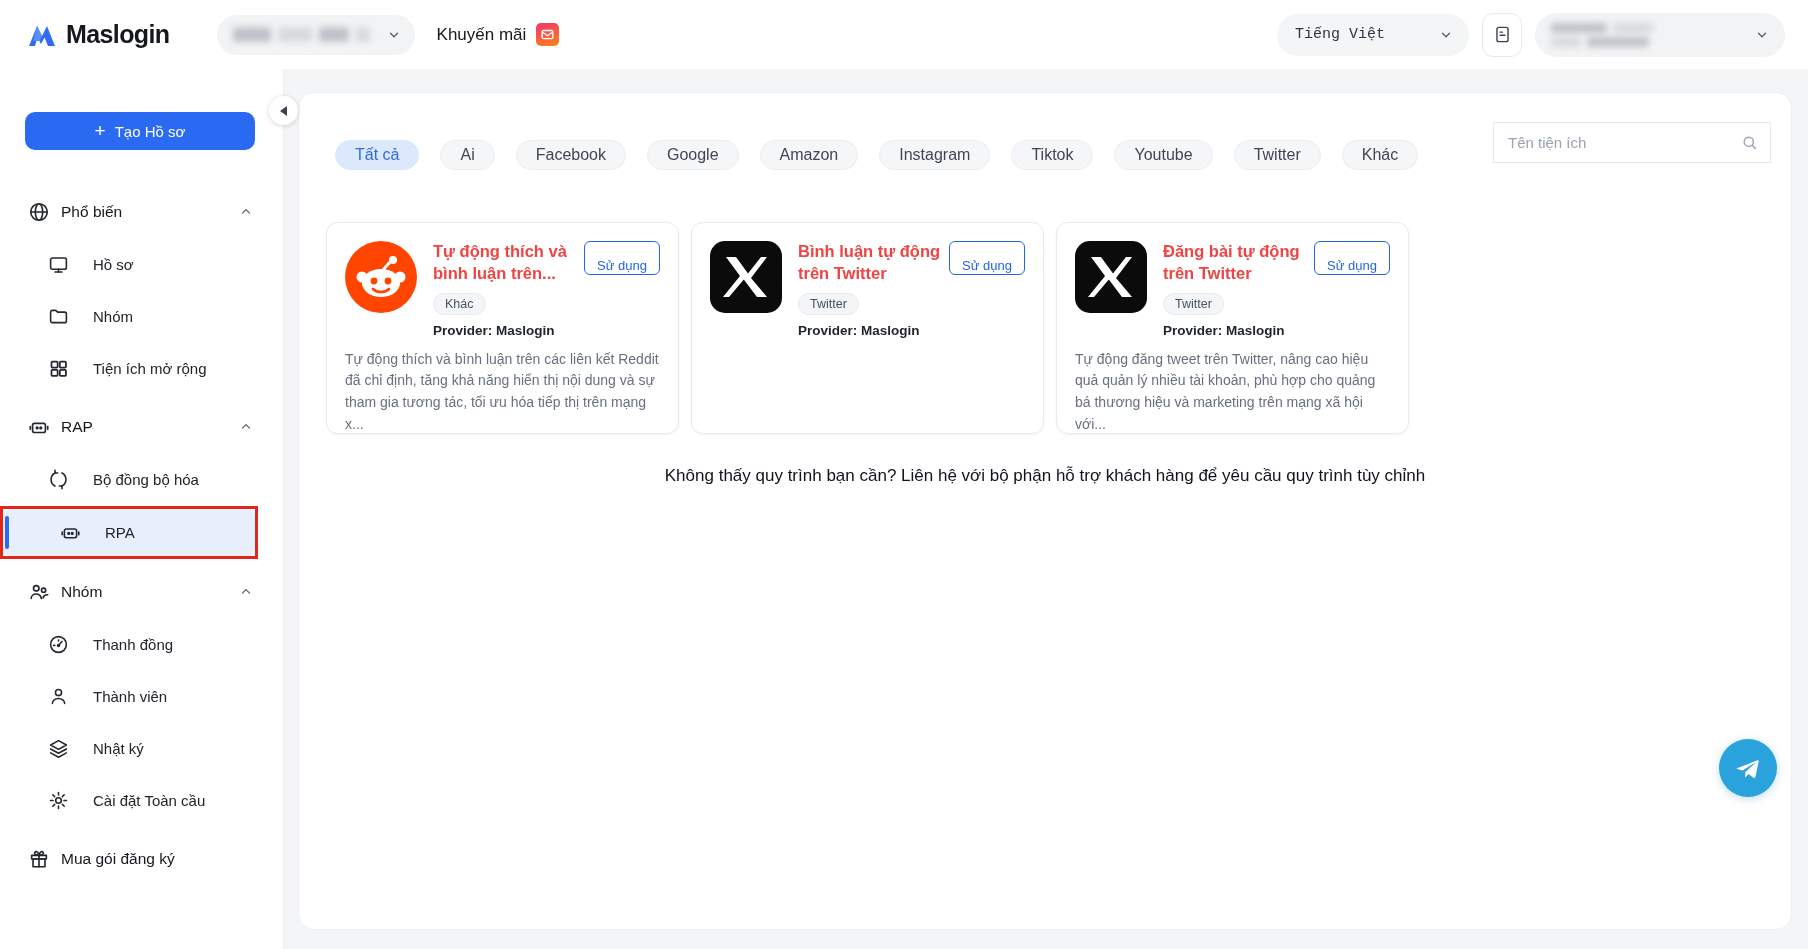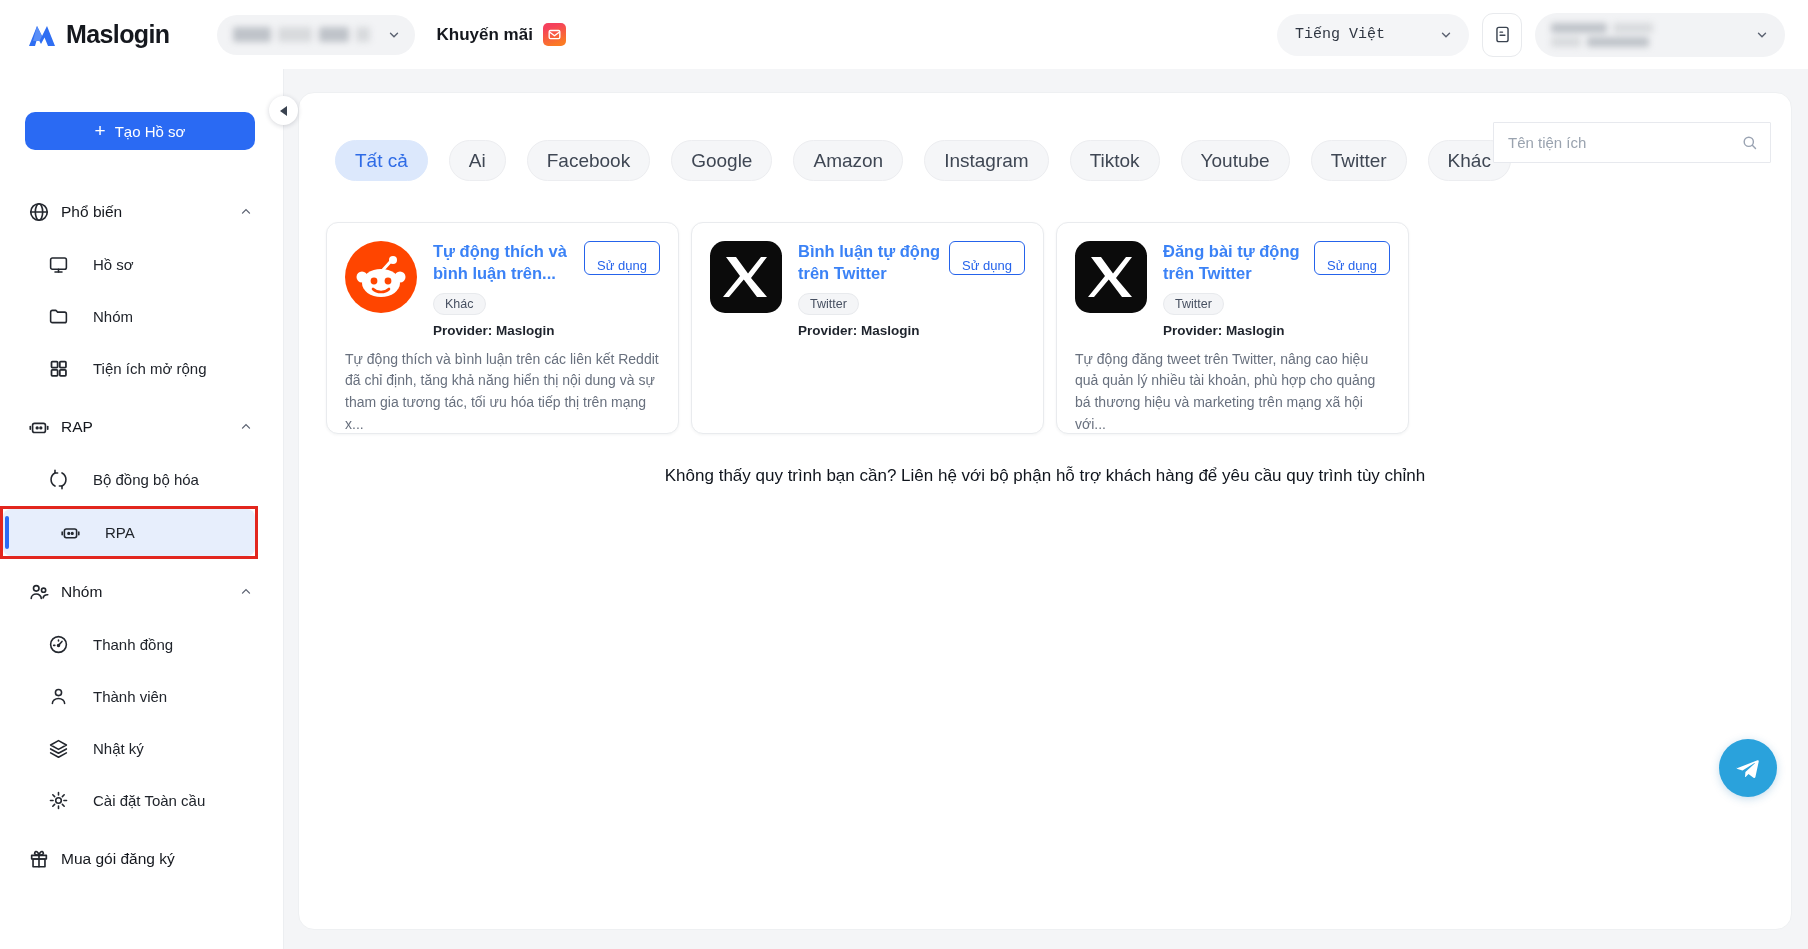--- a/index.html
+++ b/index.html
@@ -10,21 +10,21 @@
   .header { position:absolute; top:0; left:0; width:1808px; height:69px; background:#fff; display:flex; align-items:center; z-index:10; }
   .brand-wrap { display:flex; align-items:center; gap:9px; margin-left:27px; }
   .brand-logo { width:30px; height:26px; display:block; }
   .brand-name { font-size:25px; font-weight:800; letter-spacing:-0.6px; color:#15181e; }
   .ws-pill { margin-left:47px; width:198px; height:40px; background:#f2f3f5; border-radius:20px; display:flex; align-items:center; padding:0 14px 0 16px; cursor:pointer; }
   .redact { display:flex; gap:7px; filter:blur(3px); flex:1; }
   .redact i { display:block; height:15px; border-radius:2px; background:#bfc3c9; }
   .redact i.lt { background:#d8dadd; }
   .chev { width:14px; height:14px; flex:none; }
   .promo { display:flex; align-items:center; gap:10px; margin-left:22px; cursor:pointer; }
-  .promo-label { font-size:17px; font-weight:700; color:#15181e; }
+  .promo-label { font-size:17px; font-weight:400; color:#15181e; }
   .promo-icon { width:23px; height:23px; border-radius:5px; background:linear-gradient(160deg,#f5415c 20%,#fb7a24 85%); display:flex; align-items:center; justify-content:center; }
   .header-right { margin-left:auto; display:flex; align-items:center; gap:13px; margin-right:23px; }
   .lang-pill { width:192px; height:42px; background:#f4f5f7; border-radius:21px; display:flex; align-items:center; padding:0 16px 0 18px; cursor:pointer; }
   .lang-label { font-size:15px; color:#2f3642; flex:1;font-family:Liberation Mono, monospace; }
   .doc-btn { width:40px; height:44px; background:#fff; border:1px solid #e8eaed; border-radius:11px; display:flex; align-items:center; justify-content:center; cursor:pointer; }
   .acct-pill { width:250px; height:44px; background:#f2f3f5; border-radius:22px; display:flex; align-items:center; padding:0 16px; cursor:pointer; }
   .acct-redact { flex:1; filter:blur(3px); display:flex; flex-direction:column; gap:4px; }
   .acct-redact .r { display:flex; gap:6px; }
   .acct-redact i { display:block; height:10px; border-radius:2px; background:#bfc3c9; }
 
@@ -46,33 +46,33 @@
   .nav-item.active::before { content:""; position:absolute; left:2px; top:7px; width:4px; bottom:7px; background:#2a6af3; border-radius:2px; }
   svg.ink { stroke:#23272e; fill:none; stroke-width:1.8; stroke-linecap:round; stroke-linejoin:round; }
 
   
   .content { position:absolute; top:69px; left:284px; right:0; bottom:0; background:#f4f5f7; }
   .collapse-btn { position:absolute; left:-15px; top:27px; width:29px; height:29px; border-radius:50%; background:#fff; box-shadow:0 1px 5px rgba(20,30,50,.18); display:flex; align-items:center; justify-content:center; cursor:pointer; z-index:9; }
   .tri-left { width:0; height:0; border-top:5px solid transparent; border-bottom:5px solid transparent; border-right:7px solid #3a4350; }
   .panel { position:absolute; top:23px; left:14px; right:16px; bottom:19px; background:#fff; border:1px solid #eef0f2; border-radius:16px; }
 
   .chips { position:absolute; top:47px; left:36px; display:flex; gap:21px; }
-  .chip { height:41px; padding:0 19px; border-radius:21px; background:#f5f6f8; border:1px solid #ecedf0; display:flex; align-items:center; font-size:19px; color:#3f4754; cursor:pointer; white-space:nowrap; }
+  .chip { height:30px; padding:0 19px; border-radius:21px; background:#f5f6f8; border:1px solid #ecedf0; display:flex; align-items:center; font-size:16px; color:#3f4754; cursor:pointer; white-space:nowrap; }
   .chip.active { background:#dce8fc; border-color:#dce8fc; color:#2e6be6; }
 
   .search-box { position:absolute; top:29px; right:20px; width:278px; height:41px; border:1px solid #e7e9ee; border-radius:1px; background:#fff; display:flex; align-items:center; padding:0 12px 0 14px; }
   .search-input { flex:1; border:none; outline:none; font-size:15px; font-family:inherit; color:#1d2129; background:transparent; }
   .search-input::placeholder { color:#9aa3af; }
 
   .cards { position:absolute; top:129px; left:27px; display:flex; gap:12px; }
   .card { width:353px; height:212px; background:#fff; border:1px solid #e9ebee; border-radius:12px; box-shadow:0 1px 3px rgba(25,35,60,.05); padding:18px; }
   .card-top { display:flex; }
   .app-ic { width:72px; height:72px; flex:none; margin-right:16px; }
   .card-mid { width:154px; }
-  .card-title { font-size:16.5px; font-weight:700; color:#3b82f6; line-height:1.32; }
+  .card-title { font-size:16.5px; font-weight:700; color:#ef4444; line-height:1.32; }
   .tag { display:inline-block; margin-top:8px; padding:3px 11px; border-radius:12px; background:#f4f5f7; border:1px solid #e8eaed; font-size:12.5px; color:#475061; }
   .provider { margin-top:8px; font-size:13.5px; font-weight:700; color:#1e232c; white-space:nowrap; }
   .use-btn { margin-left:auto; height:26px; padding:16px 12px; background:#fff; border:1px solid #2563eb; border-radius:6px; color:#2563eb; font-size:13px; font-family:inherit; cursor:pointer; flex:none; }
   .card-desc { margin-top:11px; font-size:14px; color:#68707e; line-height:1.55; }
 
   .note { position:absolute; top:373px; left:0; right:0; text-align:center; font-size:17px; font-weight:500; color:#0f141c; }
 
   .tg-btn { position:absolute; right:14px; bottom:132px; width:58px; height:58px; border-radius:50%; background:#2aa2dc; display:flex; align-items:center; justify-content:center; cursor:pointer; box-shadow:0 2px 8px rgba(30,120,180,.25); }
 </style>
 </head>

